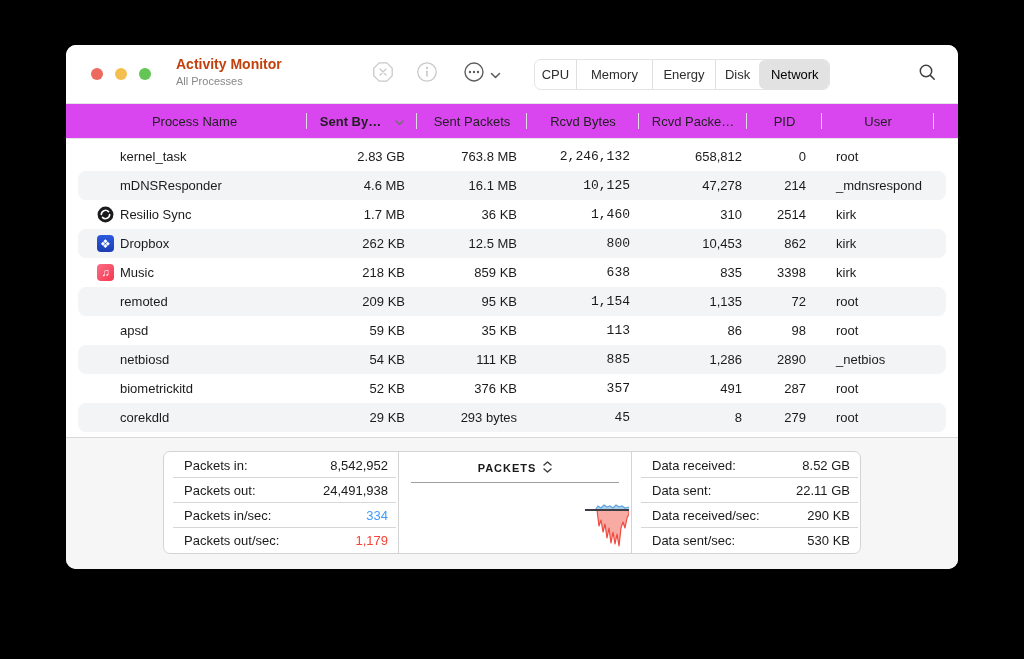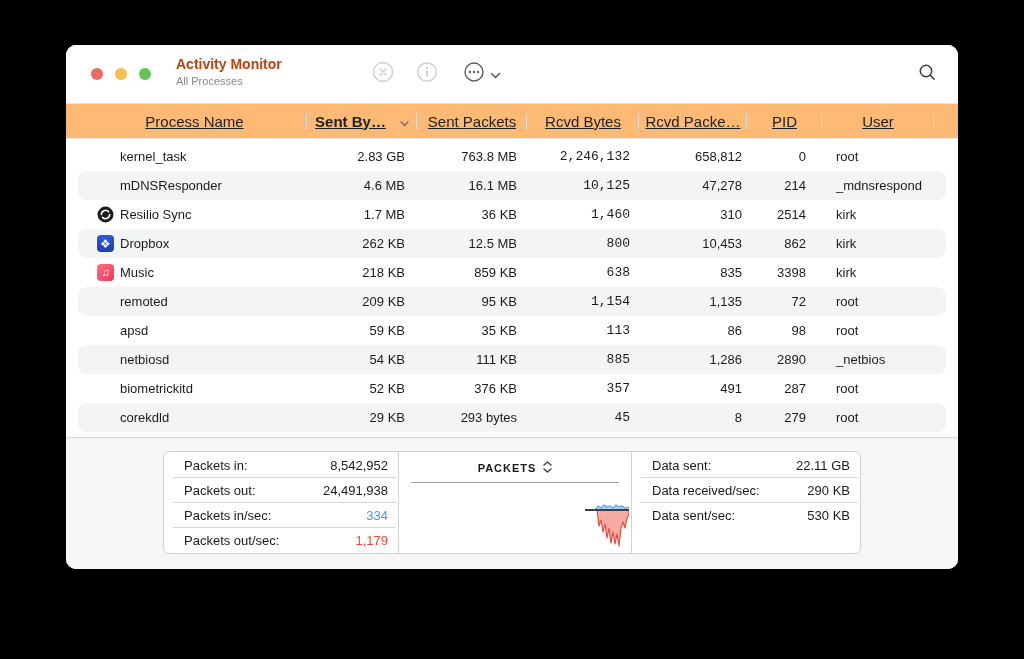--- a/index.html
+++ b/index.html
@@ -30,21 +30,21 @@
   .tab + .tab{border-left:1px solid #dfdfdf;}
   .tab.active{background:#e2e2e3;border-radius:6px;border-left-color:transparent;color:#000;}
   .tab:nth-child(1){width:41px;}
   .tab:nth-child(2){width:77px;}
   .tab:nth-child(3){width:63px;}
   .tab:nth-child(4){width:45px;}
   .tab:nth-child(5){width:70px;}
   .searchbtn{position:absolute;left:848px;top:16px;width:26px;height:26px;display:flex;align-items:center;justify-content:center;}
   
   .grid-cols{display:grid;grid-template-columns:241px 110px 110px 112px 108px 75px 112px 1fr;}
-  .thead{position:absolute;left:0;top:59px;width:100%;height:34px;border-bottom:1px solid #e6e6e6;box-sizing:content-box;align-items:center;font-size:15px;color:#1f1f1f;background:#fdba74;text-decoration:underline;}
+  .thead{position:absolute;left:0;top:59px;width:100%;height:34px;border-bottom:1px solid #e6e6e6;box-sizing:content-box;align-items:center;font-size:13px;color:#1f1f1f;background:#d946ef;}
   .hcell{position:relative;height:100%;display:flex;align-items:center;justify-content:center;gap:14px;}
   .hcell.sorted{font-weight:700;}
   .hcell::after{content:"";position:absolute;right:0;top:50%;transform:translateY(-50%);width:1px;height:16px;background:#dcdcdc;}
   .hcell.no-div::after{display:none;}
   .hcell.name-col{padding-left:16px;}
   .tbody{position:absolute;left:0;top:94px;width:100%;height:298px;background:#fff;}
   .row{height:29px;align-items:center;position:relative;font-size:13px;color:#1b1b1d;font-variant-numeric:tabular-nums;}
   .row:first-child{margin-top:3px;}
   .row > *{position:relative;z-index:1;}
   .row.striped::before{content:"";position:absolute;left:12px;right:12px;top:0;bottom:0;background:#f3f4f5;border-radius:8px;z-index:0;}
@@ -118,20 +118,37 @@
           <circle cx="15" cy="11" r="1.2" fill="#5e5e5e"></circle>
         </svg>
       </span>
       <span>
         <svg width="11" height="7" viewBox="0 0 11 7" fill="none">
           <path d="M1.5 1.5 L5.5 5.5 L9.5 1.5" stroke="#5e5e5e" stroke-width="1.6" stroke-linecap="round" stroke-linejoin="round"></path>
         </svg>
       </span>
     </div>
 
+    <div class="tabgroup">
+        <div class="tab">
+          <span>CPU</span>
+        </div>
+        <div class="tab">
+          <span>Memory</span>
+        </div>
+        <div class="tab">
+          <span>Energy</span>
+        </div>
+        <div class="tab">
+          <span>Disk</span>
+        </div>
+        <div class="tab active">
+          <span>Network</span>
+        </div>
+      </div>
 
     <div class="searchbtn">
       <span>
         <svg width="19" height="19" viewBox="0 0 19 19" fill="none">
           <circle cx="8" cy="8" r="5.7" stroke="#3e3e3e" stroke-width="1.5"></circle>
           <path d="M12.4 12.4 L16.2 16.2" stroke="#3e3e3e" stroke-width="1.5" stroke-linecap="round"></path>
         </svg>
       </span>
     </div>
   </div>
@@ -343,20 +360,24 @@
             <polygon points="10,12 13,8 16,10 19,7 22,9 25,8 28,10 31,7 34,9 37,8 40,10 44,9 44,12" fill="#aed1ee"></polygon>
             <polyline points="10,12 13,8 16,10 19,7 22,9 25,8 28,10 31,7 34,9 37,8 40,10 44,9" fill="none" stroke="#5ba3e0" stroke-width="1.2"></polyline>
             <polygon points="12,12 14,28 16,22 18,34 20,26 22,40 24,30 26,45 28,34 30,46 32,36 34,48 36,30 38,24 40,30 42,20 44,16 44,12" fill="#f8aba3" stroke="#ee4b40" stroke-width="1.2" stroke-linejoin="round"></polygon>
             <line x1="0" y1="12" x2="44" y2="12" stroke="#3d3d46" stroke-width="2"></line>
           </svg>
         </div>
       </div>
       <div class="panel">
         <div class="stat-list">
             <div class="stat-row">
+    <span class="stat-label">Data received:</span>
+    <span class="stat-value">8.52 GB</span>
+  </div>
+            <div class="stat-row">
     <span class="stat-label">Data sent:</span>
     <span class="stat-value">22.11 GB</span>
   </div>
             <div class="stat-row">
     <span class="stat-label">Data received/sec:</span>
     <span class="stat-value">290 KB</span>
   </div>
             <div class="stat-row">
     <span class="stat-label">Data sent/sec:</span>
     <span class="stat-value">530 KB</span>

